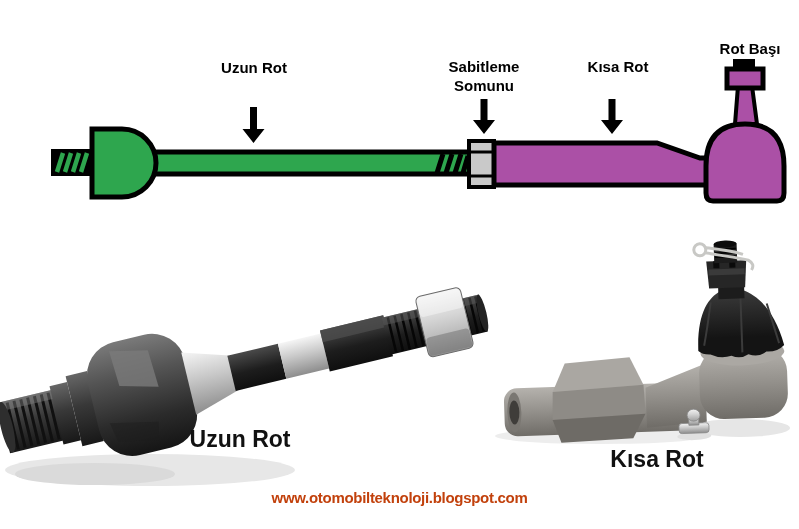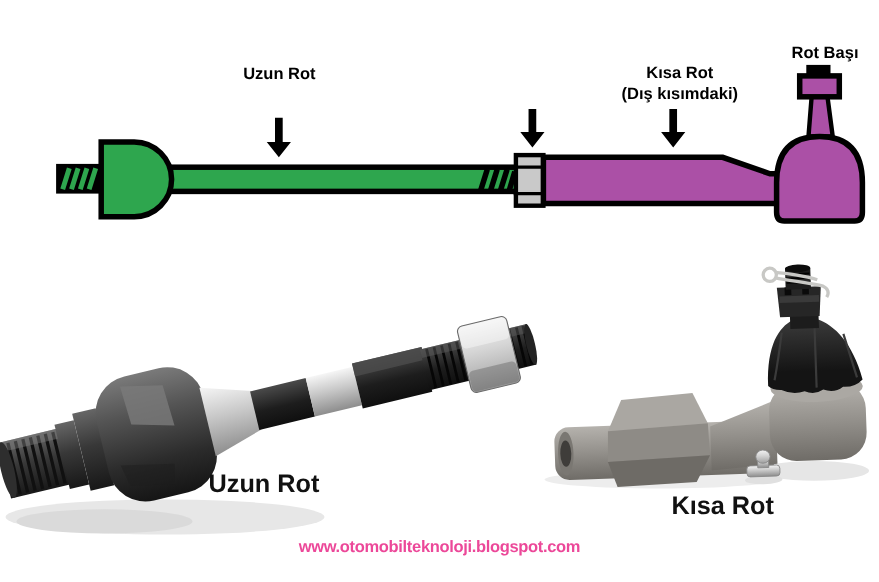--- a/index.html
+++ b/index.html
@@ -12,21 +12,21 @@
     position:absolute;text-align:center;font-weight:bold;color:#000;
     font-size:15px;line-height:19px;letter-spacing:0px;white-space:nowrap;
   }
   .lbl span{display:block;}
   .caption{
     position:absolute;text-align:center;font-weight:bold;color:#111;
     font-size:23px;line-height:24px;white-space:nowrap;
   }
   .footer-url{
     position:absolute;left:0;right:0;top:489px;text-align:center;
-    font-weight:bold;font-size:15px;letter-spacing:-0.3px;color:#ec4899;
+    font-weight:bold;font-size:15px;letter-spacing:-0.3px;color:#c2410c;
   }
 </style>
 </head>
 <body>
 
 <div class="screen">
 
   <svg class="layer" width="799" height="529" viewBox="0 0 799 529">
     <defs>
       <linearGradient id="gHousing" x1="0" y1="0" x2="0" y2="1">
@@ -187,24 +187,27 @@
           <ellipse cx="693" cy="417" rx="6.5" ry="6" fill="url(#gSilverNut)" stroke="#888" stroke-width="0.8"></ellipse>
         </g>
       </g>
     </g>
   </svg>
 
   <div class="lbl" style="left:169px;top:58px;width:170px;">
     <span>Uzun Rot</span>
   </div>
 
+  <div class="lbl" style="left:409px;top:57px;width:150px;">
+    <span>Sabitleme</span>
+    <span>Somunu</span>
+  </div>
 
   <div class="lbl" style="left:543px;top:57px;width:150px;">
     <span>Kısa Rot</span>
-    <span>(Dış kısımdaki)</span>
   </div>
 
   <div class="lbl" style="left:690px;top:39px;width:120px;">Rot Başı</div>
 
   <div class="caption" style="left:170px;top:427px;width:140px;">Uzun Rot</div>
 
   <div class="caption" style="left:587px;top:447px;width:140px;">Kısa Rot</div>
 
   <div class="footer-url">www.otomobilteknoloji.blogspot.com</div>
 </div>

